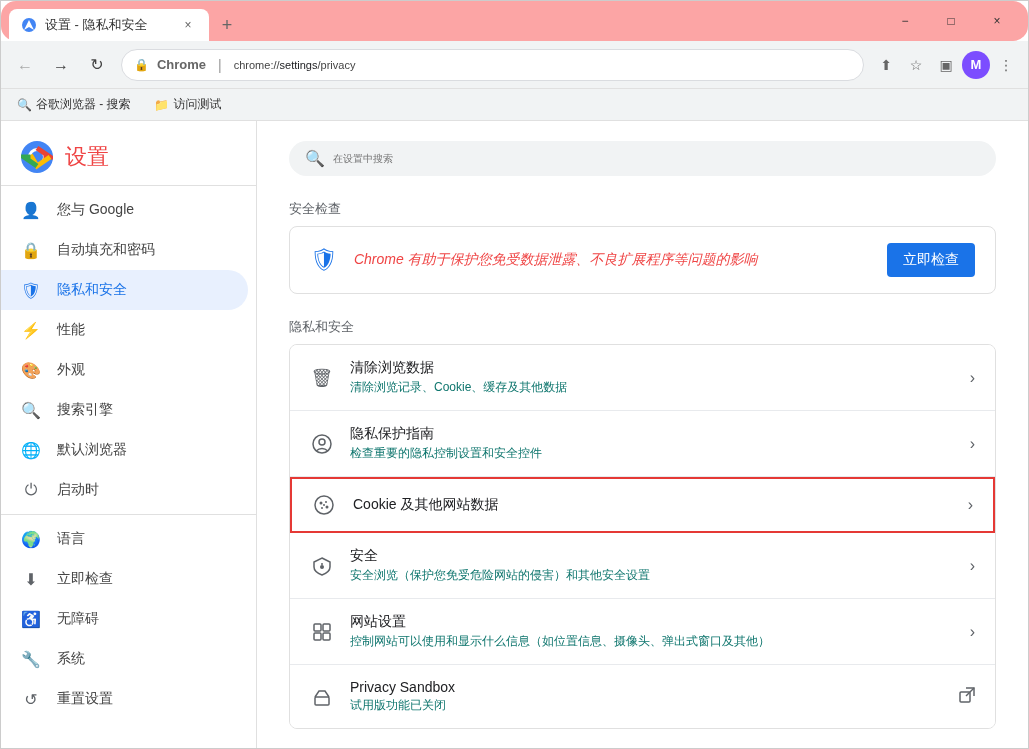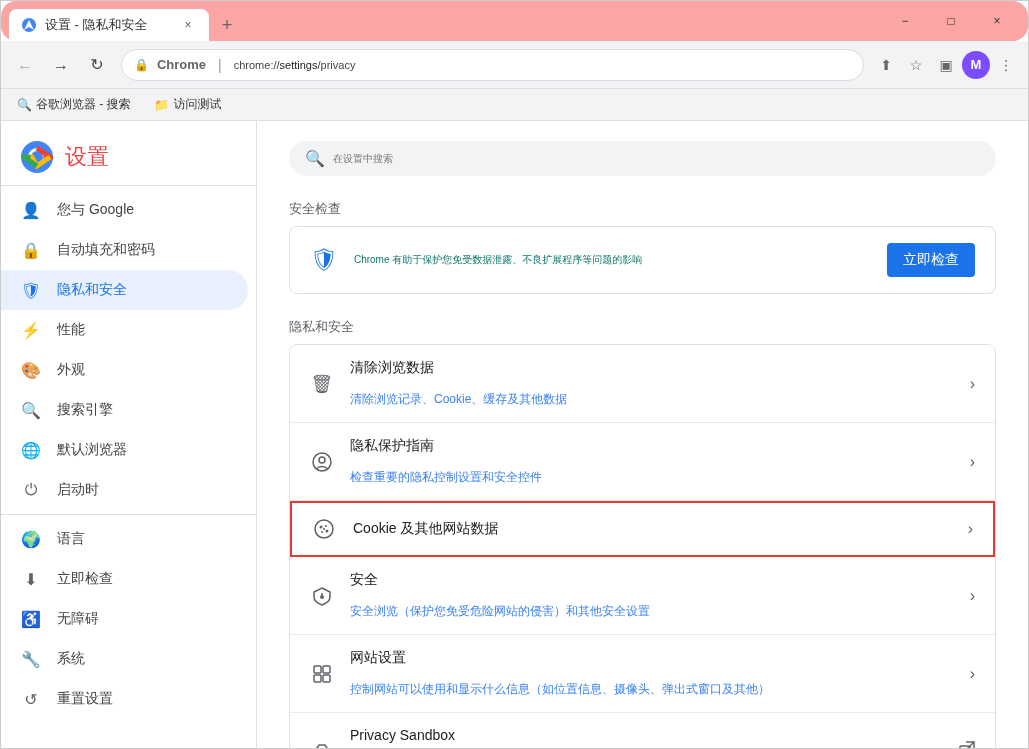--- a/index.html
+++ b/index.html
@@ -60,31 +60,31 @@
     .settings-search { display: flex; align-items: center; gap: 8px; background: #f1f3f4; border-radius: 24px; padding: 8px 16px; margin-bottom: 24px; }
     .settings-search input { border: none; background: transparent; outline: none; font-size: 10px; color: #444; width: 100%; }
     .search-icon { color: #666; font-size: 16px; }
 
     
     .section-title { font-size: 13px; color: #5f6368; margin-bottom: 8px; font-weight: 400; }
 
     
     .security-card { background: #fff; border: 1px solid #e0e0e0; border-radius: 8px; padding: 16px 20px; display: flex; align-items: center; gap: 16px; margin-bottom: 24px; }
     .security-card .shield-icon { color: #1a73e8; font-size: 22px; flex-shrink: 0; }
-    .security-card .text { flex: 1; font-size: 10px; color: #0f766e; }
+    .security-card .text { flex: 1; font-size: 14px; color: #ef4444; font-style: italic; }
     .check-btn { background: #1a73e8; color: #fff; border: none; border-radius: 4px; padding: 8px 16px; font-size: 14px; cursor: pointer; white-space: nowrap; }
 
     
     .settings-list { border: 1px solid #e0e0e0; border-radius: 8px; overflow: hidden; }
     .settings-row { display: flex; align-items: center; gap: 16px; padding: 14px 20px; background: #fff; cursor: pointer; border-bottom: 1px solid #e8eaed; }
     .settings-row:last-child { border-bottom: none; }
     .row-icon { width: 24px; height: 24px; display: flex; align-items: center; justify-content: center; font-size: 18px; color: #5f6368; flex-shrink: 0; }
     .row-text { flex: 1; }
     .row-title { font-size: 14px; color: #202124; font-weight: 400; }
-    .row-subtitle { font-size: 12px; color: #3b82f6; margin-top: 14px; }
+    .row-subtitle { font-size: 12px; color: #0f766e; margin-top: 2px; }
     .row-arrow { color: #5f6368; font-size: 16px; }
     .row-external { color: #5f6368; font-size: 14px; }
 
     
     .cookie-row { border: 2px solid #e53935 !important; background: #fff; gap: 17px; }
   </style>
 </head>
 <body>
 
 <div class="browser-window">

